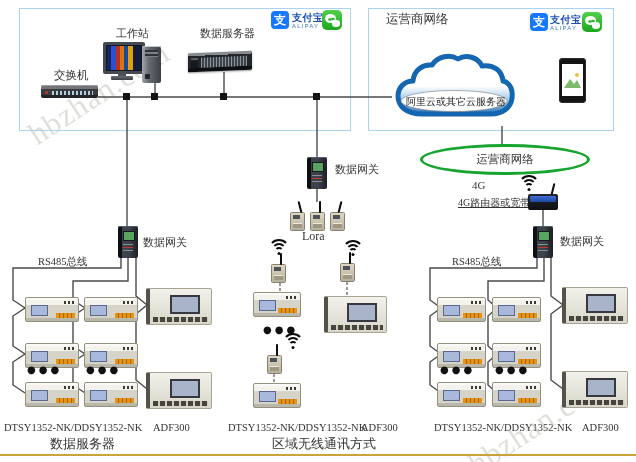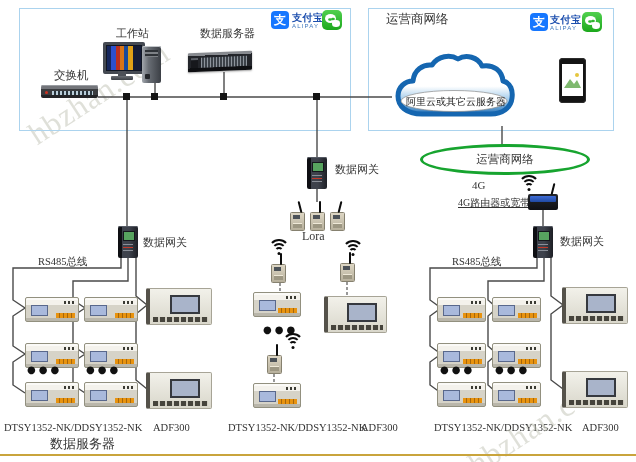--- a/index.html
+++ b/index.html
@@ -262,20 +262,21 @@
     </div>
   <div class="lora" style="left:267px;top:355px;">
       <span class="ant"></span>
     </div>
   <div class="meter" style="left:253px;top:383px;width:46px;">
       <span class="led"></span>
     </div>
 
   <div class="lbl" style="left:228px;top:422px;font-size:10.5px;">DTSY1352-NK/DDSY1352-NK</div>
   <div class="lbl" style="left:361px;top:422px;font-size:10.5px;">ADF300</div>
+  <div class="lbl" style="left:272px;top:437px;font-size:13px;">区域无线通讯方式</div>
 
   <div class="lbl" style="left:452px;top:256px;font-size:10.5px;">RS485总线</div>
   <div class="meter" style="left:437px;top:297px;width:47px;">
       <span class="led"></span>
     </div>
   <div class="meter" style="left:437px;top:343px;width:47px;">
       <span class="led"></span>
     </div>
   <div class="meter" style="left:437px;top:382px;width:47px;">
       <span class="led"></span>

